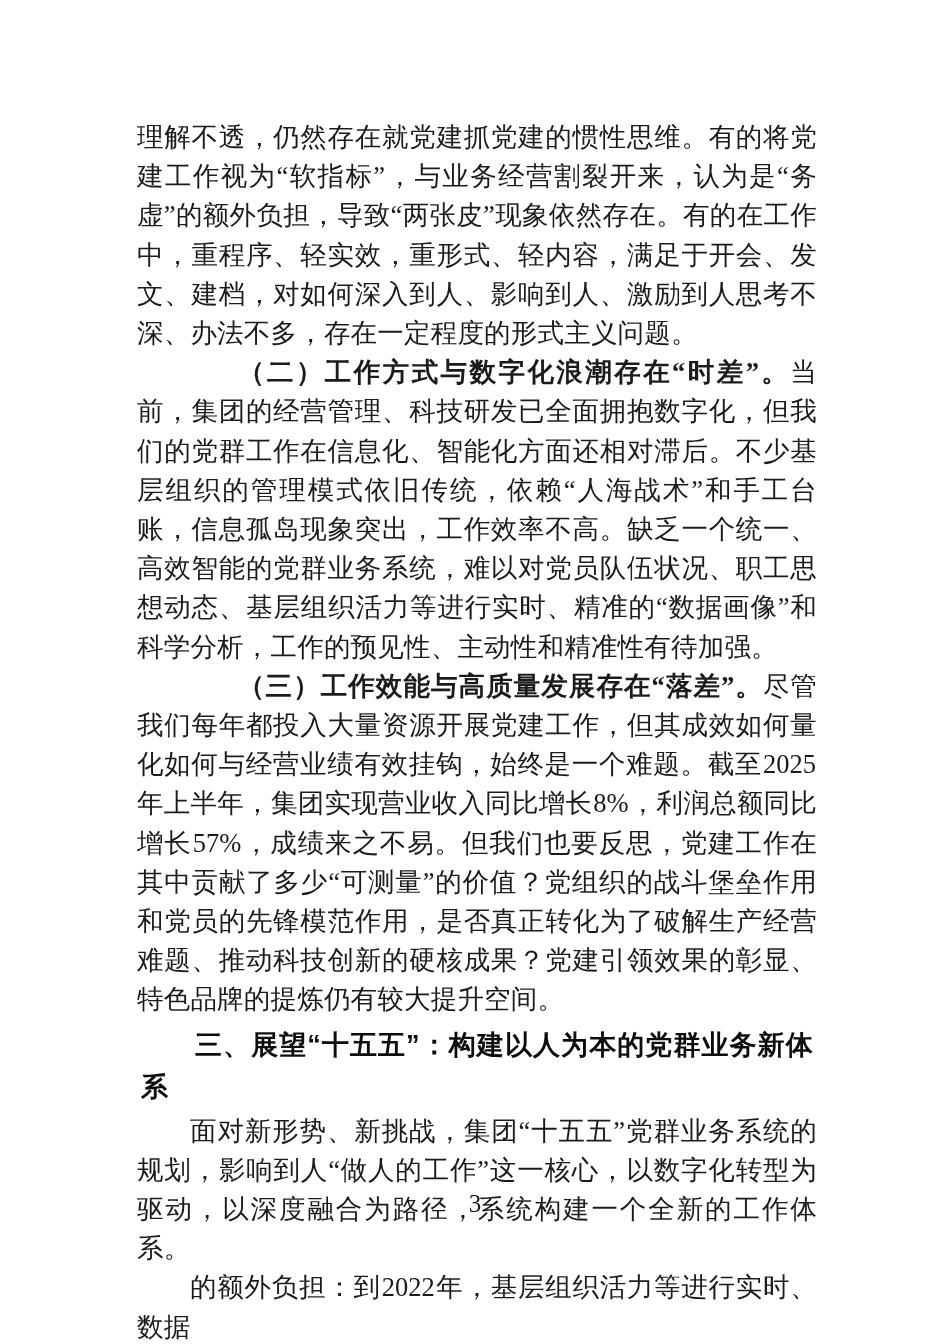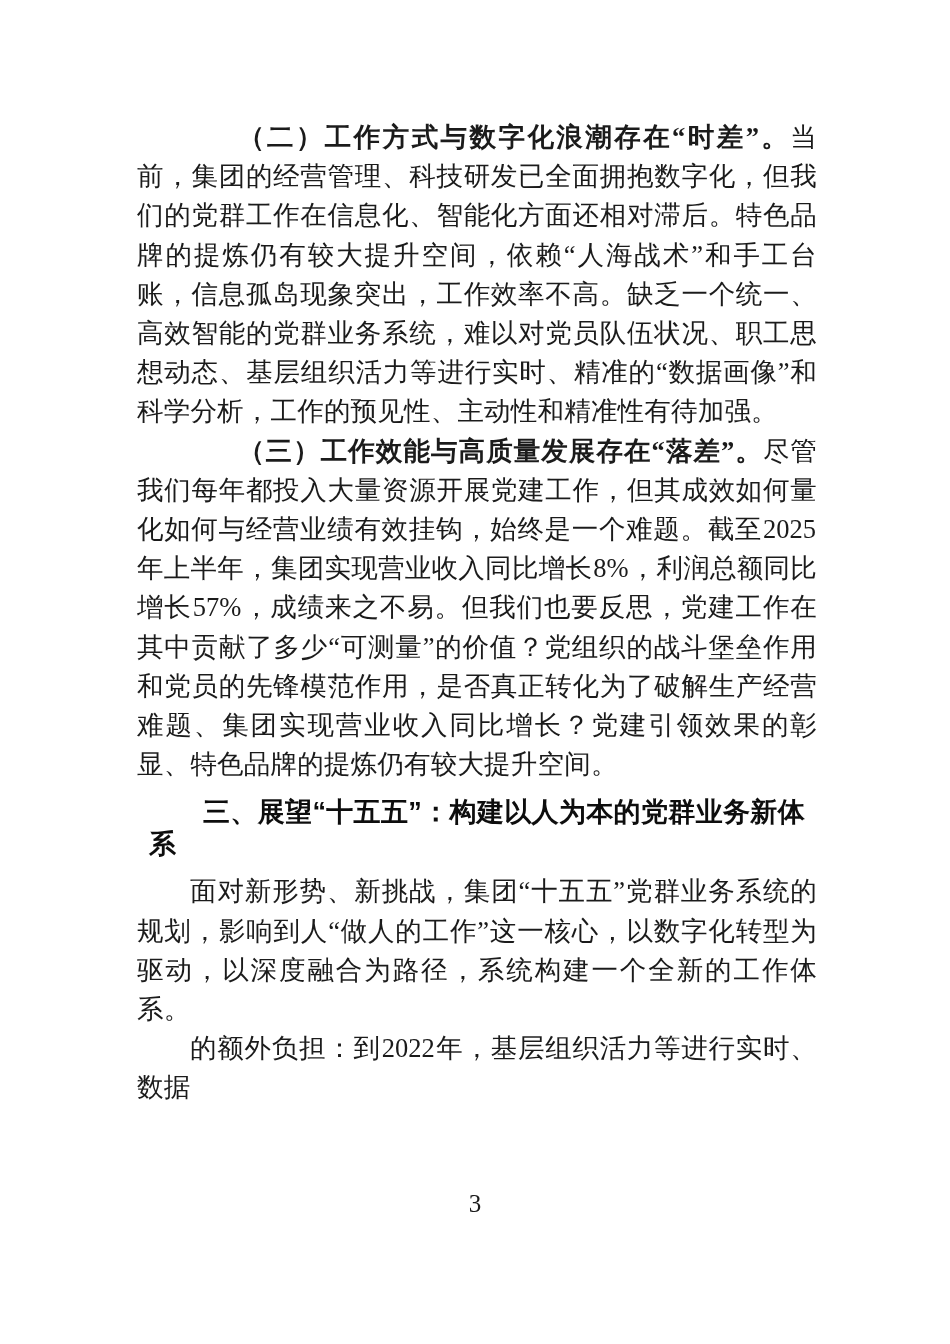--- a/index.html
+++ b/index.html
@@ -47,26 +47,26 @@
     margin-left: 48px;
   }
   
   .num {
     font-family: Liberation Serif, serif;
     letter-spacing: 0;
     padding: 0 1px;
   }
   
   h2.sec-heading {
-    margin: 12px;
+    margin: 4px;
     padding: 0;
     font-family: "Liberation Sans", "DejaVu Sans", sans-serif;
     font-weight: 700;
     font-size: 27px;
-    line-height: 32px;
+    line-height: 42px;
     color: #0d0d0d;
     text-indent: 2em;
     text-align: justify;
     text-align-last: left;
     letter-spacing: 0.3px;
     word-break: break-all;
   }
   
   .page-number {
     position: absolute;
@@ -79,27 +79,28 @@
     color: #1b1b1b;
   }
 </style>
 </head>
 <body>
 
 <div class="page">
 
   <div class="body-col">
 
+    <p class="para">理解不透，仍然存在就党建抓党建的惯性思维。有的将党建工作视为“软指标”，与业务经营割裂开来，认为是“务虚”的额外负担，导致“两张皮”现象依然存在。有的在工作中，重程序、轻实效，重形式、轻内容，满足于开会、发文、建档，对如何深入到人、影响到人、激励到人思考不深、办法不多，存在一定程度的形式主义问题。</p>
 
     <p class="para indent">
-      <span class="lead-bold">（二）工作方式与数字化浪潮存在“时差”。</span><span>当前，集团的经营管理、科技研发已全面拥抱数字化，但我们的党群工作在信息化、智能化方面还相对滞后。特色品牌的提炼仍有较大提升空间，依赖“人海战术”和手工台账，信息孤岛现象突出，工作效率不高。缺乏一个统一、高效智能的党群业务系统，难以对党员队伍状况、职工思想动态、基层组织活力等进行实时、精准的“数据画像”和科学分析，工作的预见性、主动性和精准性有待加强。</span>
+      <span class="lead-bold">（二）工作方式与数字化浪潮存在“时差”。</span><span>当前，集团的经营管理、科技研发已全面拥抱数字化，但我们的党群工作在信息化、智能化方面还相对滞后。不少基层组织的管理模式依旧传统，依赖“人海战术”和手工台账，信息孤岛现象突出，工作效率不高。缺乏一个统一、高效智能的党群业务系统，难以对党员队伍状况、职工思想动态、基层组织活力等进行实时、精准的“数据画像”和科学分析，工作的预见性、主动性和精准性有待加强。</span>
     </p>
 
     <p class="para indent">
-      <span class="lead-bold">（三）工作效能与高质量发展存在“落差”。</span><span>尽管我们每年都投入大量资源开展党建工作，但其成效如何量化如何与经营业绩有效挂钩，始终是一个难题。截至</span><span class="num">2025</span><span>年上半年，集团实现营业收入同比增长</span><span class="num">8%</span><span>，利润总额同比增长</span><span class="num">57%</span><span>，成绩来之不易。但我们也要反思，党建工作在其中贡献了多少“可测量”的价值？党组织的战斗堡垒作用和党员的先锋模范作用，是否真正转化为了破解生产经营难题、集团实现营业收入同比增长？党建引领效果的彰显、特色品牌的提炼仍有较大提升空间。</span>
+      <span class="lead-bold">（三）工作效能与高质量发展存在“落差”。</span><span>尽管我们每年都投入大量资源开展党建工作，但其成效如何量化如何与经营业绩有效挂钩，始终是一个难题。截至</span><span class="num">2025</span><span>年上半年，集团实现营业收入同比增长</span><span class="num">8%</span><span>，利润总额同比增长</span><span class="num">57%</span><span>，成绩来之不易。但我们也要反思，党建工作在其中贡献了多少“可测量”的价值？党组织的战斗堡垒作用和党员的先锋模范作用，是否真正转化为了破解生产经营难题、推动科技创新的硬核成果？党建引领效果的彰显、特色品牌的提炼仍有较大提升空间。</span>
     </p>
 
     <h2 class="sec-heading">三、展望“十五五”：构建以人为本的党群业务新体系</h2>
 
     <p class="para indent">面对新形势、新挑战，集团“十五五”党群业务系统的规划，影响到人“做人的工作”这一核心，以数字化转型为驱动，以深度融合为路径，系统构建一个全新的工作体系。</p>
 
     <p class="para indent">
       <span>的额外负担：到</span><span class="num">2022</span><span>年，基层组织活力等进行实时、数据</span>
     </p>
 

